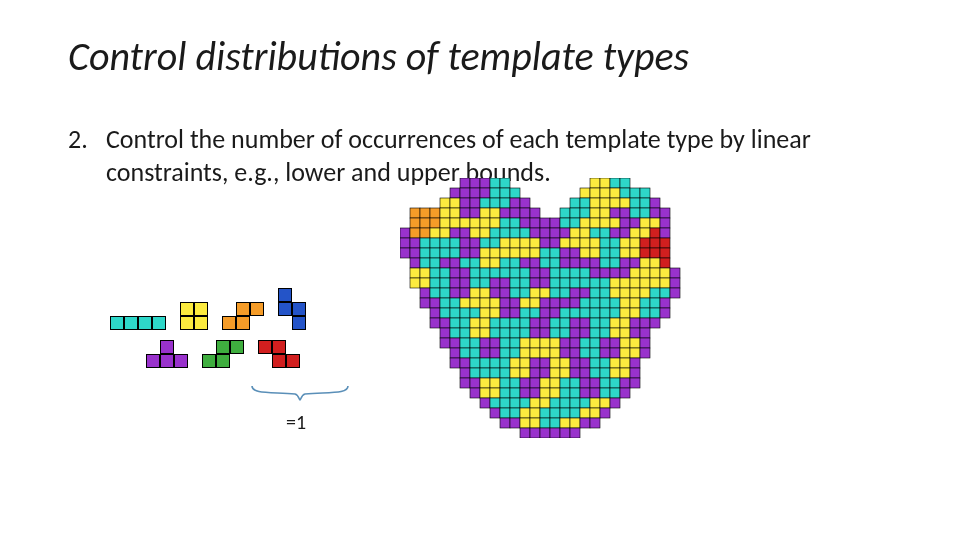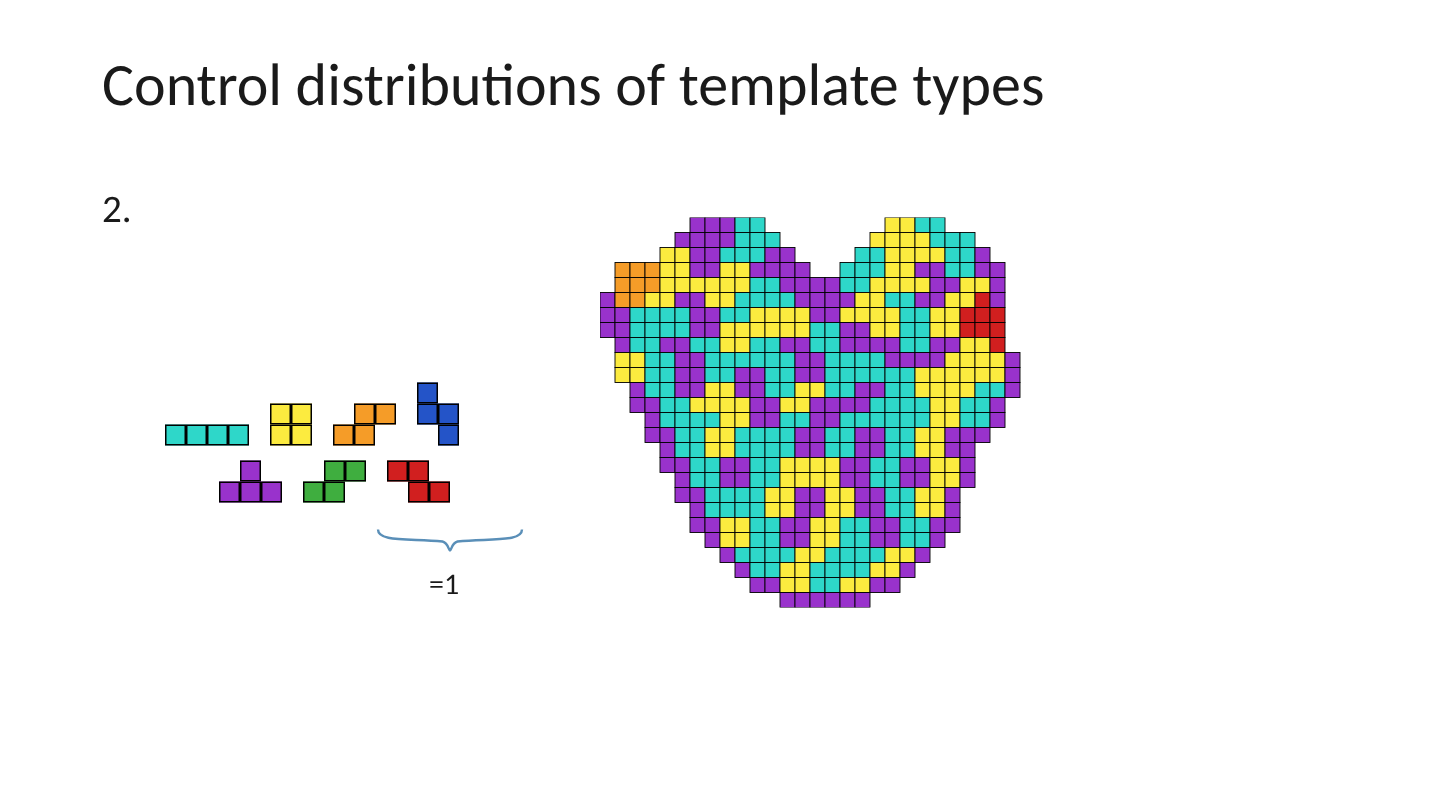--- a/index.html
+++ b/index.html
@@ -10,20 +10,21 @@
     font-family: Calibri, "Segoe UI", Arial, sans-serif;
     color: #1a1a1a;
     position: relative;
     overflow: hidden;
   }
   .title {
     font-size: 40px;
     font-weight: 400;
     padding: 32px 0 0 68px;
     letter-spacing: 0;
+    font-style: italic;
   }
   .body-row {
     display: flex;
     align-items: flex-start;
     padding: 42px 0 0 68px;
   }
   .list-number {
     font-size: 26px;
     width: 38px;
     flex-shrink: 0;
@@ -79,20 +80,21 @@
     top: -10px;
   }
 </style>
 </head>
 <body>
 
 <div class="title">Control distributions of template types</div>
 
 <div class="body-row">
   <div class="list-number">2.</div>
+  <div class="body-text">Control the number of occurrences of each template type by linear constraints, e.g., lower and upper bounds.</div>
 </div>
 
 <div class="figures">
 
   <div class="tetrominoes">
     <div class="piece-row" id="piece-row-1">
         <span class="g" style="border: none;">
           <span class="r">
             <span class="c cyan"></span>
             <span class="c cyan"></span>

